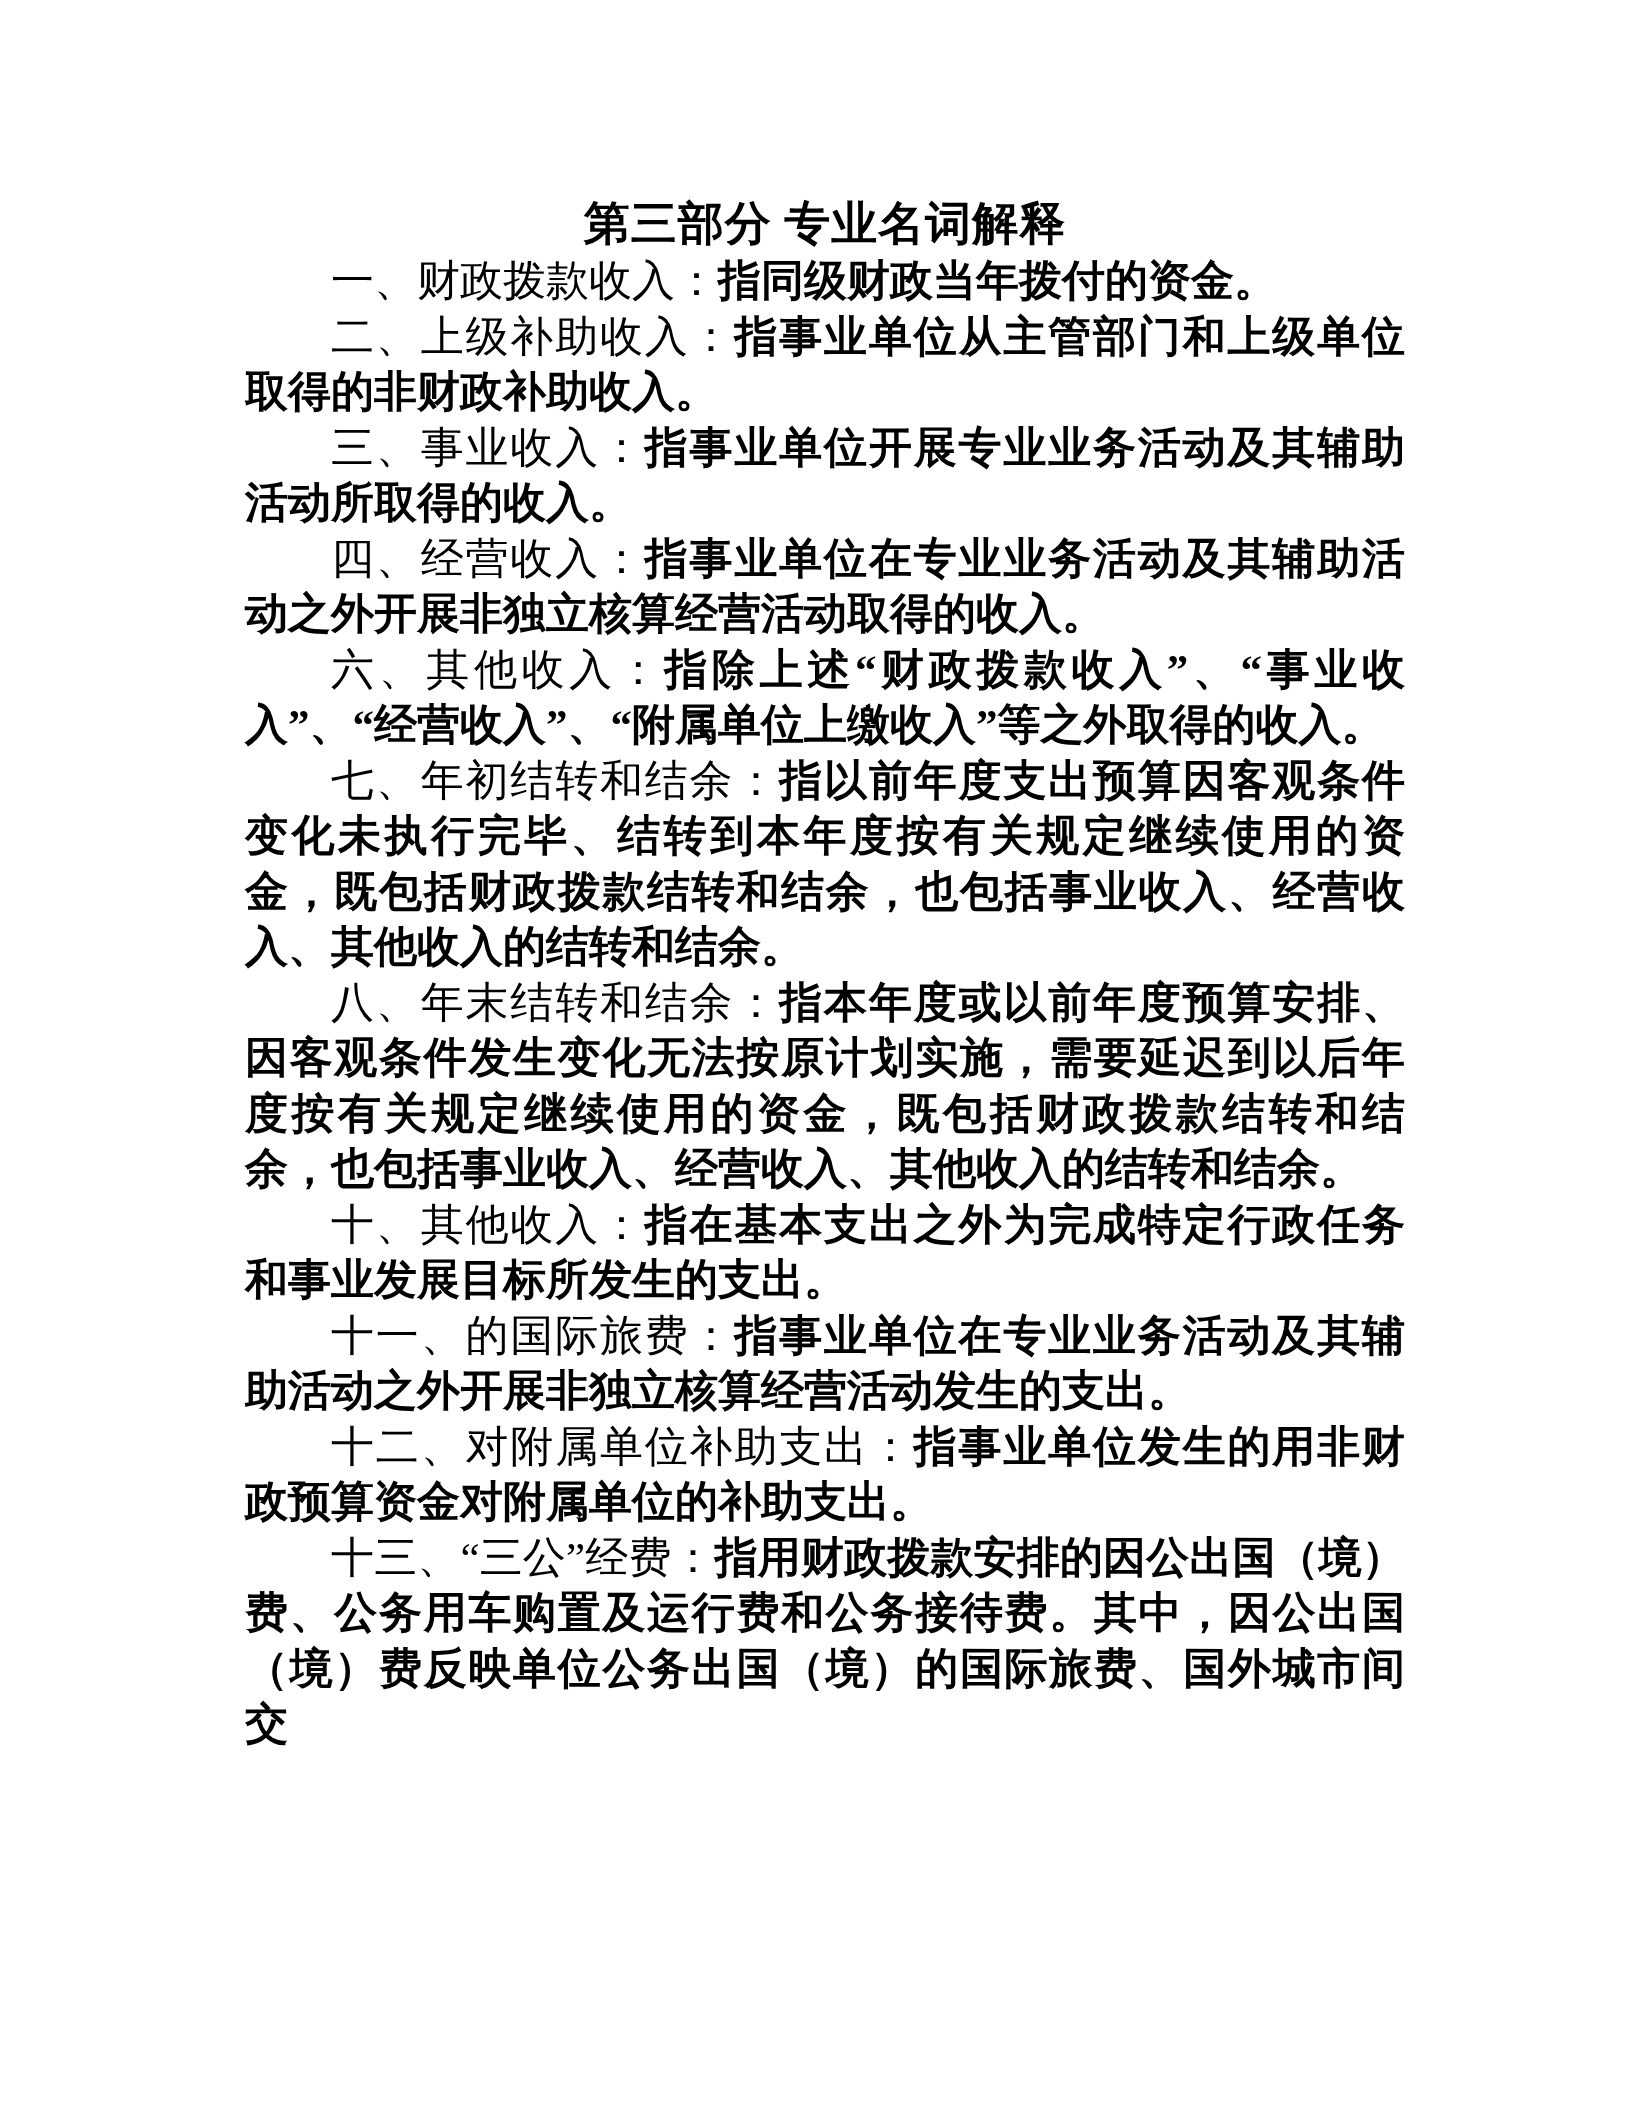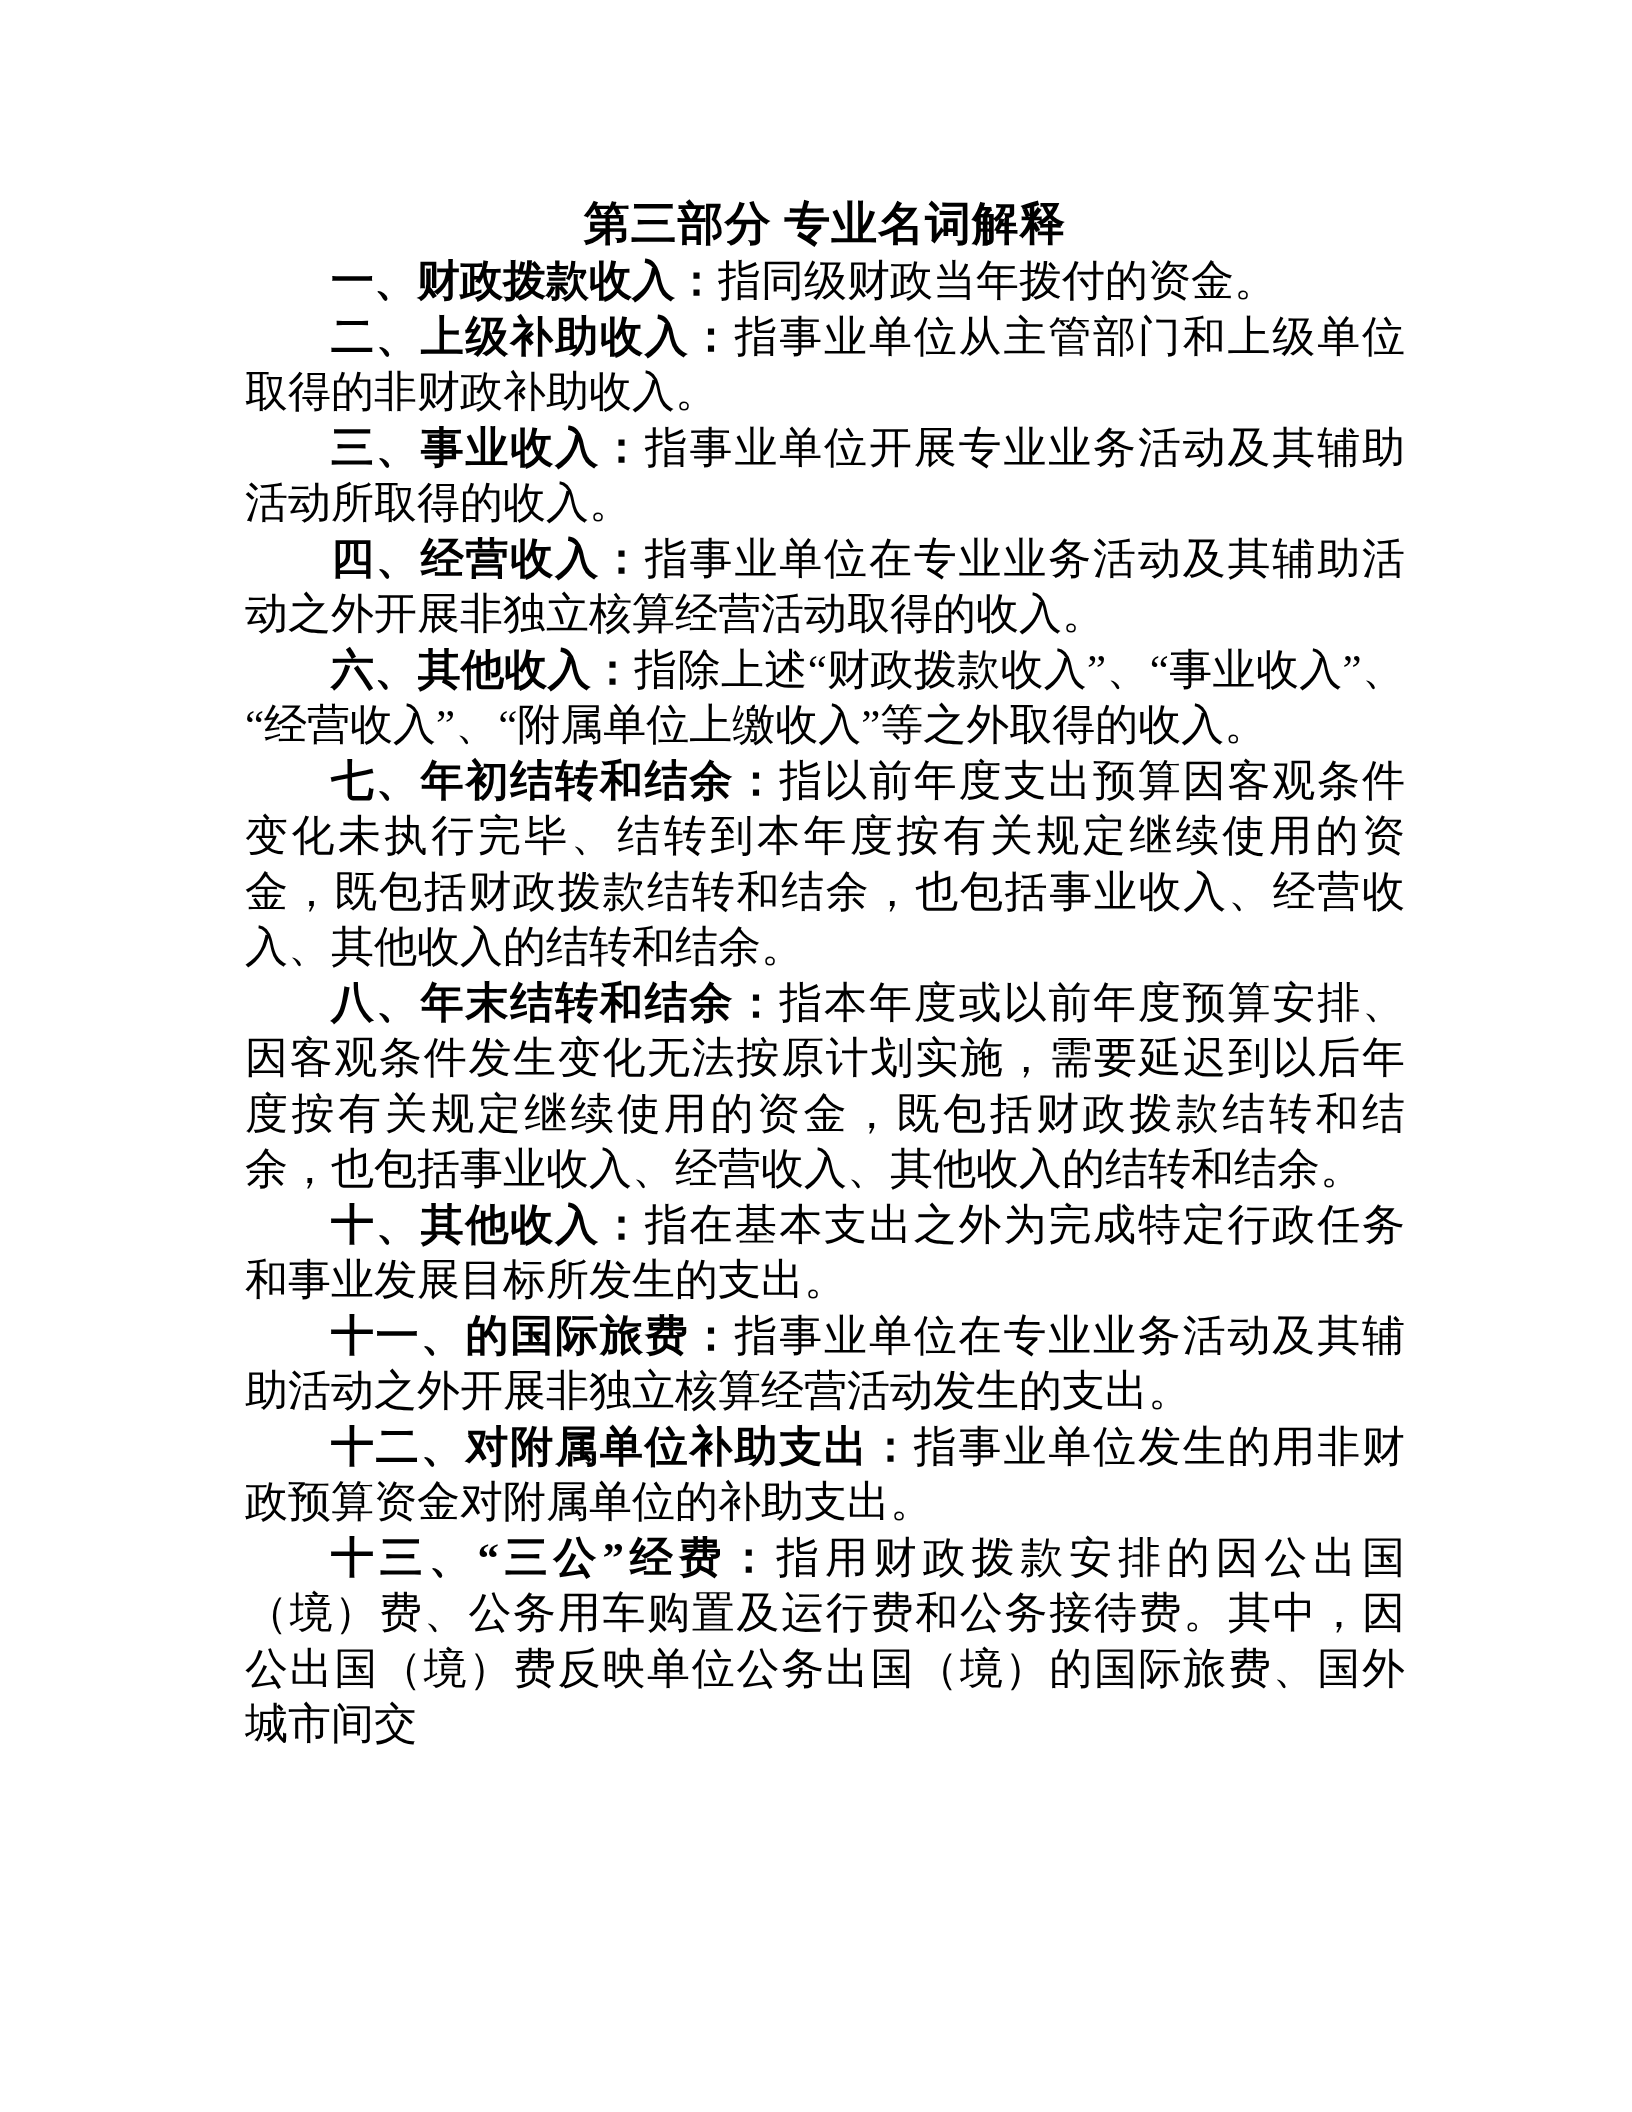--- a/index.html
+++ b/index.html
@@ -33,24 +33,24 @@
   .definition-para {
     margin: 0;
     font-size: 43px;
     line-height: 55.5px;
     text-align: justify;
     text-indent: 2em;
     word-break: break-all;
     overflow-wrap: anywhere;
   }
   .definition-para .term {
-    font-weight: bold;
+    font-weight: normal;
   }
   .definition-para .term-definition {
-    font-weight: normal;
+    font-weight: bold;
   }
 </style>
 </head>
 <body>
 
 <div class="page">
   <h1 class="doc-title">第三部分 专业名词解释</h1>
 
   <div class="definitions">
   <p class="definition-para"><span class="term">一、财政拨款收入：</span><span class="term-definition">指同级财政当年拨付的资金。</span></p>

